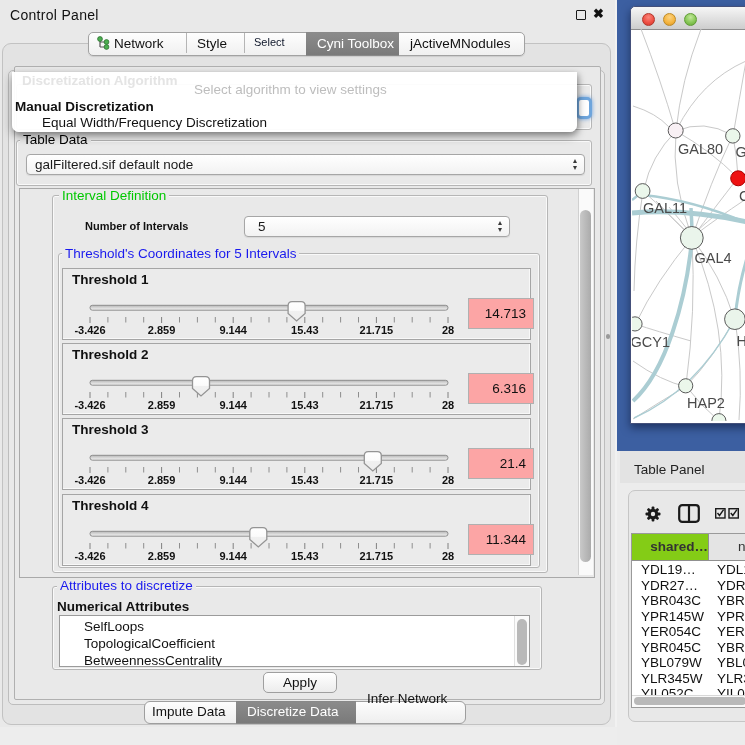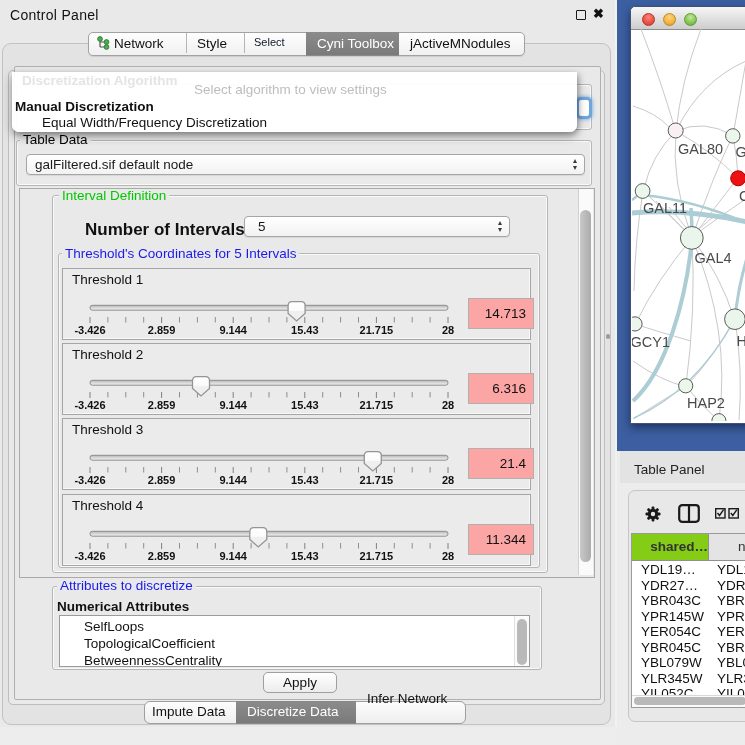--- a/index.html
+++ b/index.html
@@ -4,21 +4,21 @@
 <style>
 html,body{margin:0;padding:0;width:745px;height:745px;overflow:hidden;}
 body{font-family:"Liberation Sans",sans-serif;background:#ededed;position:relative;}
 .abs{position:absolute;}
 .gbox{position:absolute;border:1px solid #b6b6b6;border-radius:3px;box-shadow:inset 0 0 0 1px rgba(255,255,255,0.7);}
 .glabel{position:absolute;font-size:13.5px;background:#e9e9e9;padding:0 3px;line-height:13px;}
 .combo{position:absolute;background:linear-gradient(#ffffff,#f2f2f2);border:1px solid #a6a6a6;border-radius:4px;box-shadow:0 1px 1px rgba(0,0,0,0.08);}
 .combo .ctext{position:absolute;left:8px;top:0;font-size:13.5px;color:#1a1a1a;}
 .arr{position:absolute;width:0;height:0;}
 .tpanel{position:absolute;left:62px;width:467px;height:70px;background:#ebebeb;border:1px solid #a5a5a5;box-shadow:inset -1px -1px 0 #f8f8f8;}
-.tlabel{position:absolute;left:9px;top:3px;font-weight:normal;font-size:13.5px;color:#111;}
+.tlabel{position:absolute;left:9px;top:3px;font-weight:bold;font-size:13.5px;color:#111;}
 .vbox{position:absolute;left:405px;top:29px;width:57px;height:29px;background:#fca5a5;border:1px solid #b0b0b0;font-size:13.5px;text-align:right;line-height:29px;padding-right:7px;color:#111;}
 </style>
 </head>
 <body>
 
 <div class="abs" id="cp" style="left:0;top:0;width:615px;height:727px;background:#e9e9e9;border-right:2px solid #f1f1f1;">
 
   <div class="abs" style="left:10px;top:7px;font-size:14px;letter-spacing:0.3px;color:#111;">Control Panel</div>
   <div class="abs" style="left:576px;top:10px;width:8px;height:8px;border:1.6px solid #1a1a1a;border-radius:1px;"></div>
   <div class="abs" style="left:593px;top:6px;font-size:13px;font-weight:bold;color:#111;">✖</div>
@@ -57,21 +57,21 @@
     <div class="arr" style="right:7px;bottom:4px;border-left:2.9px solid transparent;border-right:2.9px solid transparent;border-top:4.6px solid #3a3a3a;"></div>
   </div>
 
   <div class="abs" style="left:19px;top:188px;width:574px;height:388px;border:1px solid #a9a9a9;background:#e9e9e9;"></div>
   <div class="abs" style="left:578px;top:189px;width:14px;height:386px;background:#fafafa;border-left:1px solid #d0d0d0;"></div>
   <div class="abs" style="left:580px;top:210px;width:11px;height:352px;background:linear-gradient(90deg,#c9c9c9,#ababab);border-radius:6px;"></div>
 
   <div class="gbox" style="left:52px;top:195px;width:494px;height:376px;"></div>
   <div class="glabel" style="left:59px;top:189px;color:#00c800;">Interval Definition</div>
 
-  <div class="abs" style="left:85px;top:220px;font-size:17px;font-weight:bold;color:#111;">Number of Intervals</div>
+  <div class="abs" style="left:85px;top:220px;font-size:11px;font-weight:bold;color:#111;">Number of Intervals</div>
   <div class="combo" style="left:244px;top:216px;width:264px;height:19px;">
     <div class="ctext" style="left:13px;line-height:19px;">5</div>
     <div class="arr" style="right:7px;top:4px;border-left:2.9px solid transparent;border-right:2.9px solid transparent;border-bottom:4.6px solid #3a3a3a;"></div>
     <div class="arr" style="right:7px;bottom:4px;border-left:2.9px solid transparent;border-right:2.9px solid transparent;border-top:4.6px solid #3a3a3a;"></div>
   </div>
 
   <div class="gbox" style="left:58px;top:253px;width:480px;height:313px;"></div>
   <div class="glabel" style="left:62px;top:247px;color:#1a1aee;">Threshold's Coordinates for 5 Intervals</div>
 
   <div class="tpanel" style="top:268px;">

